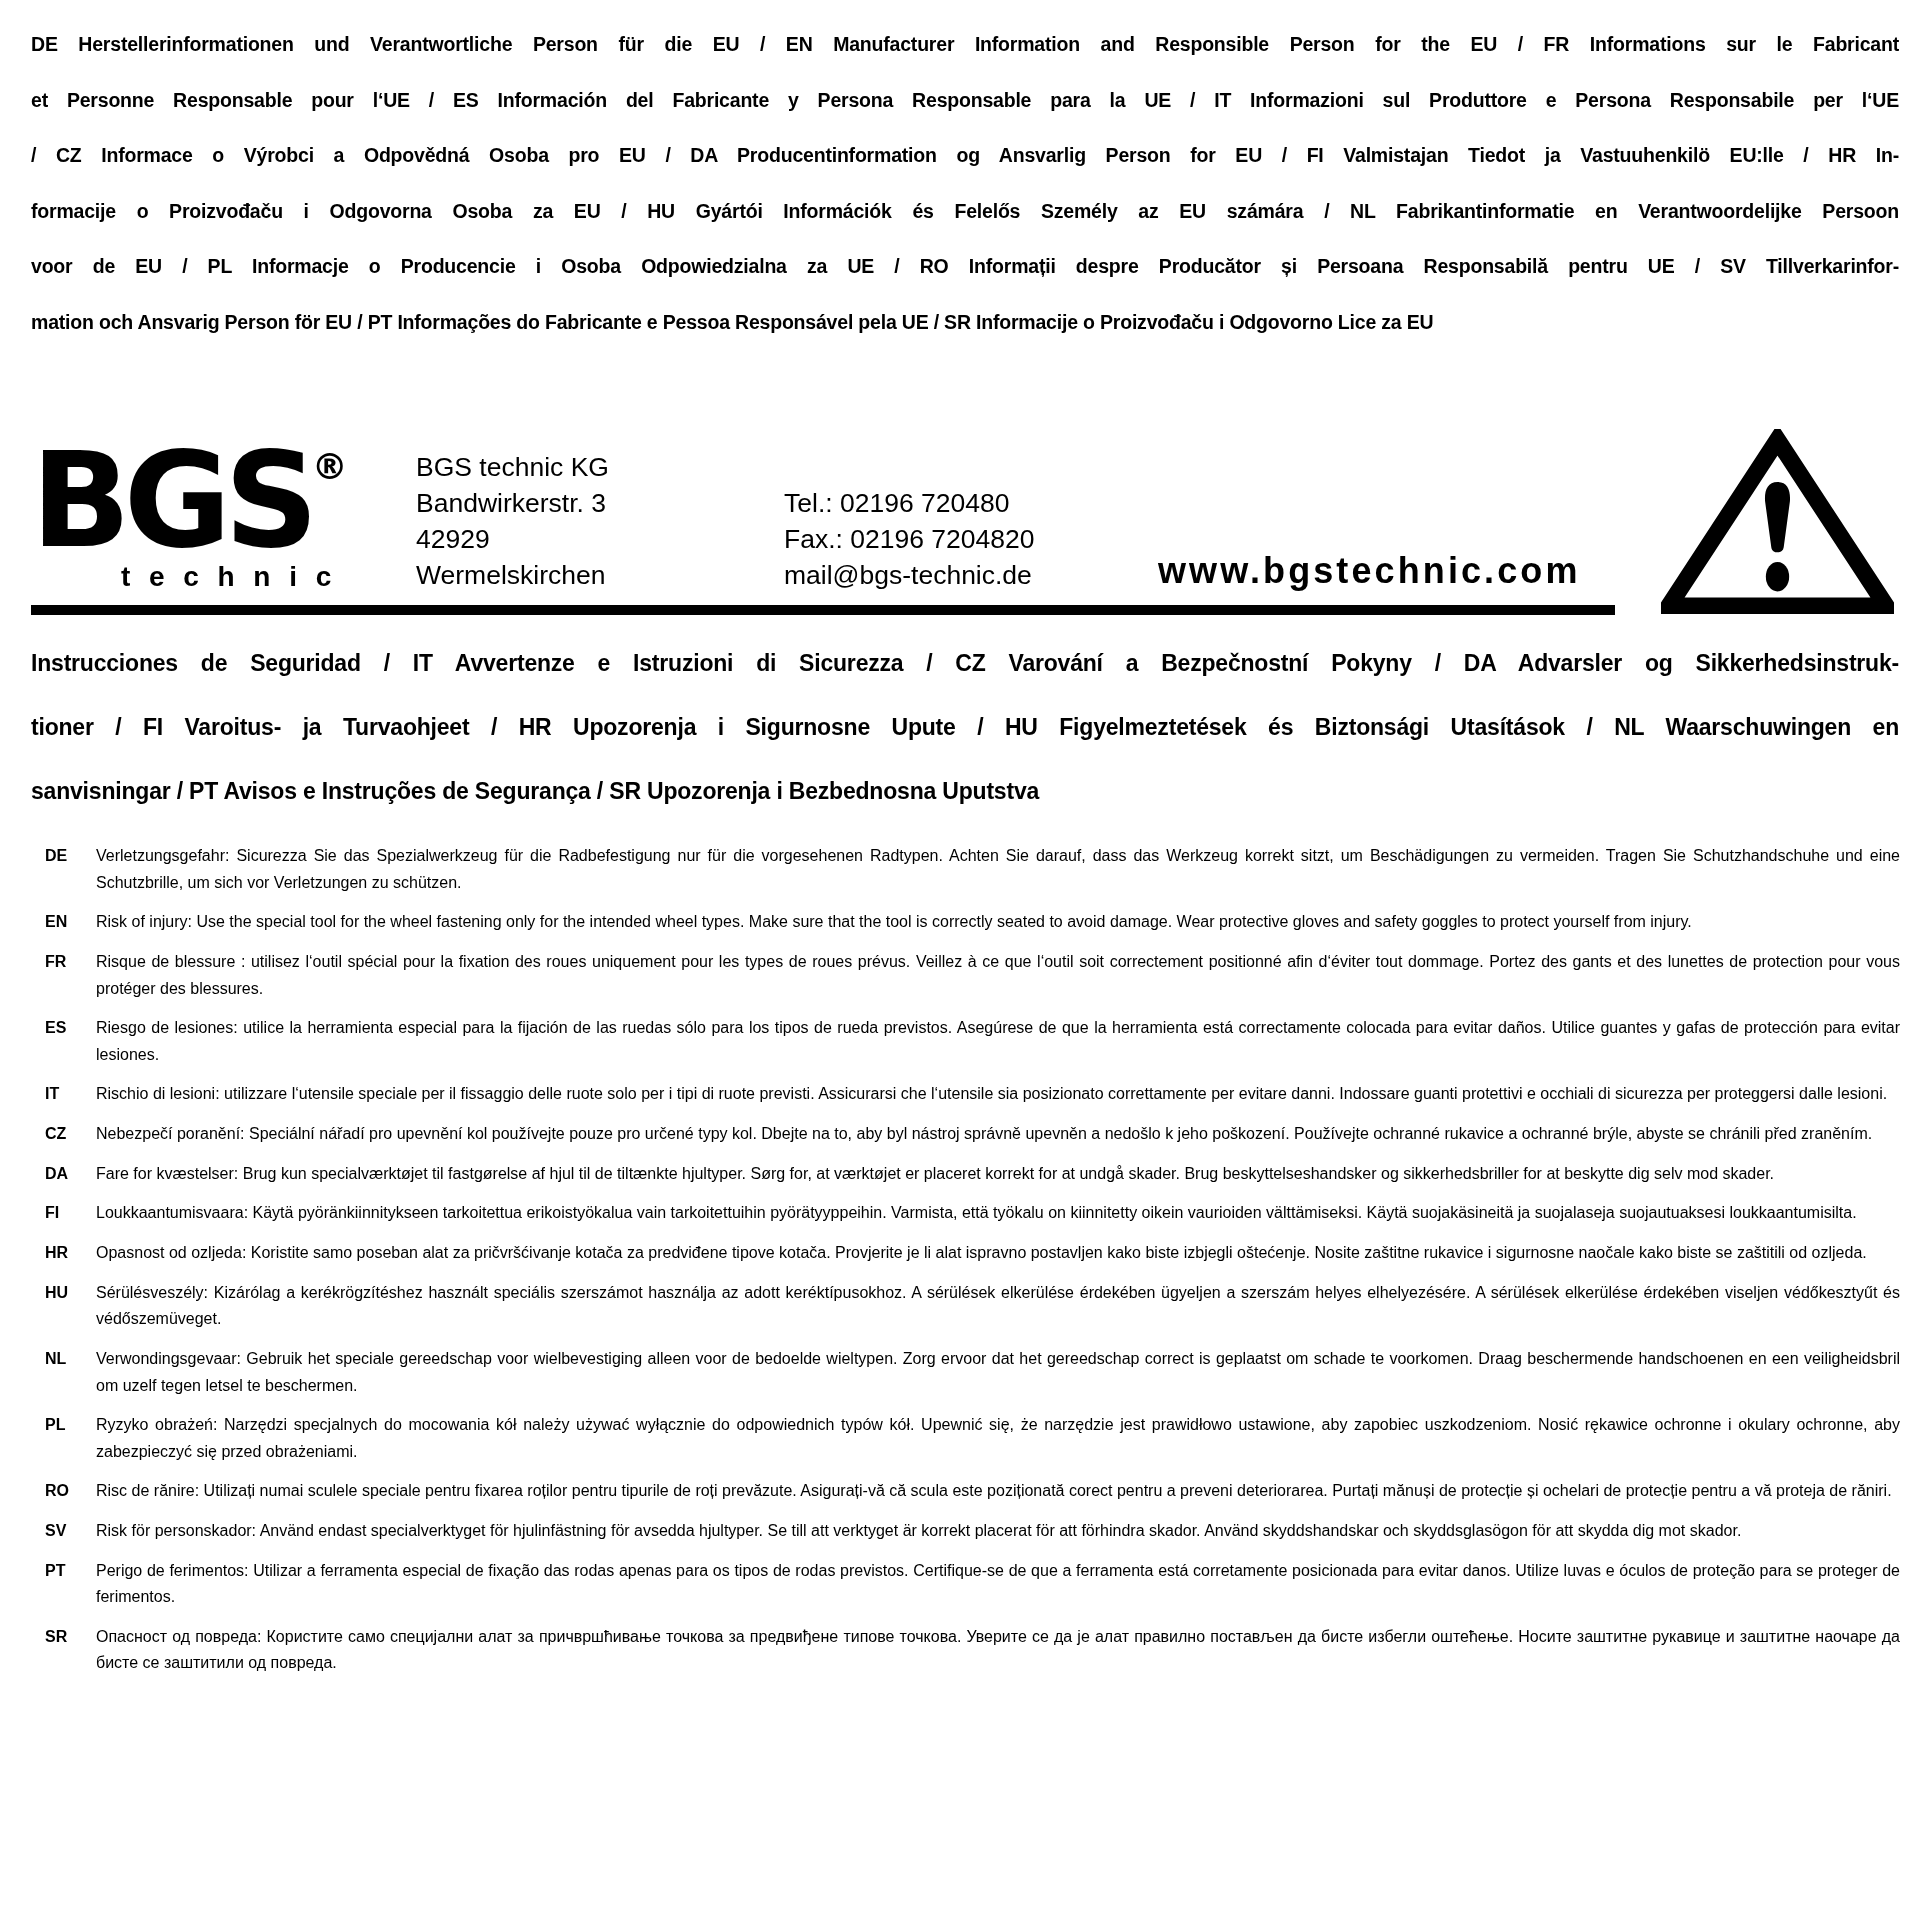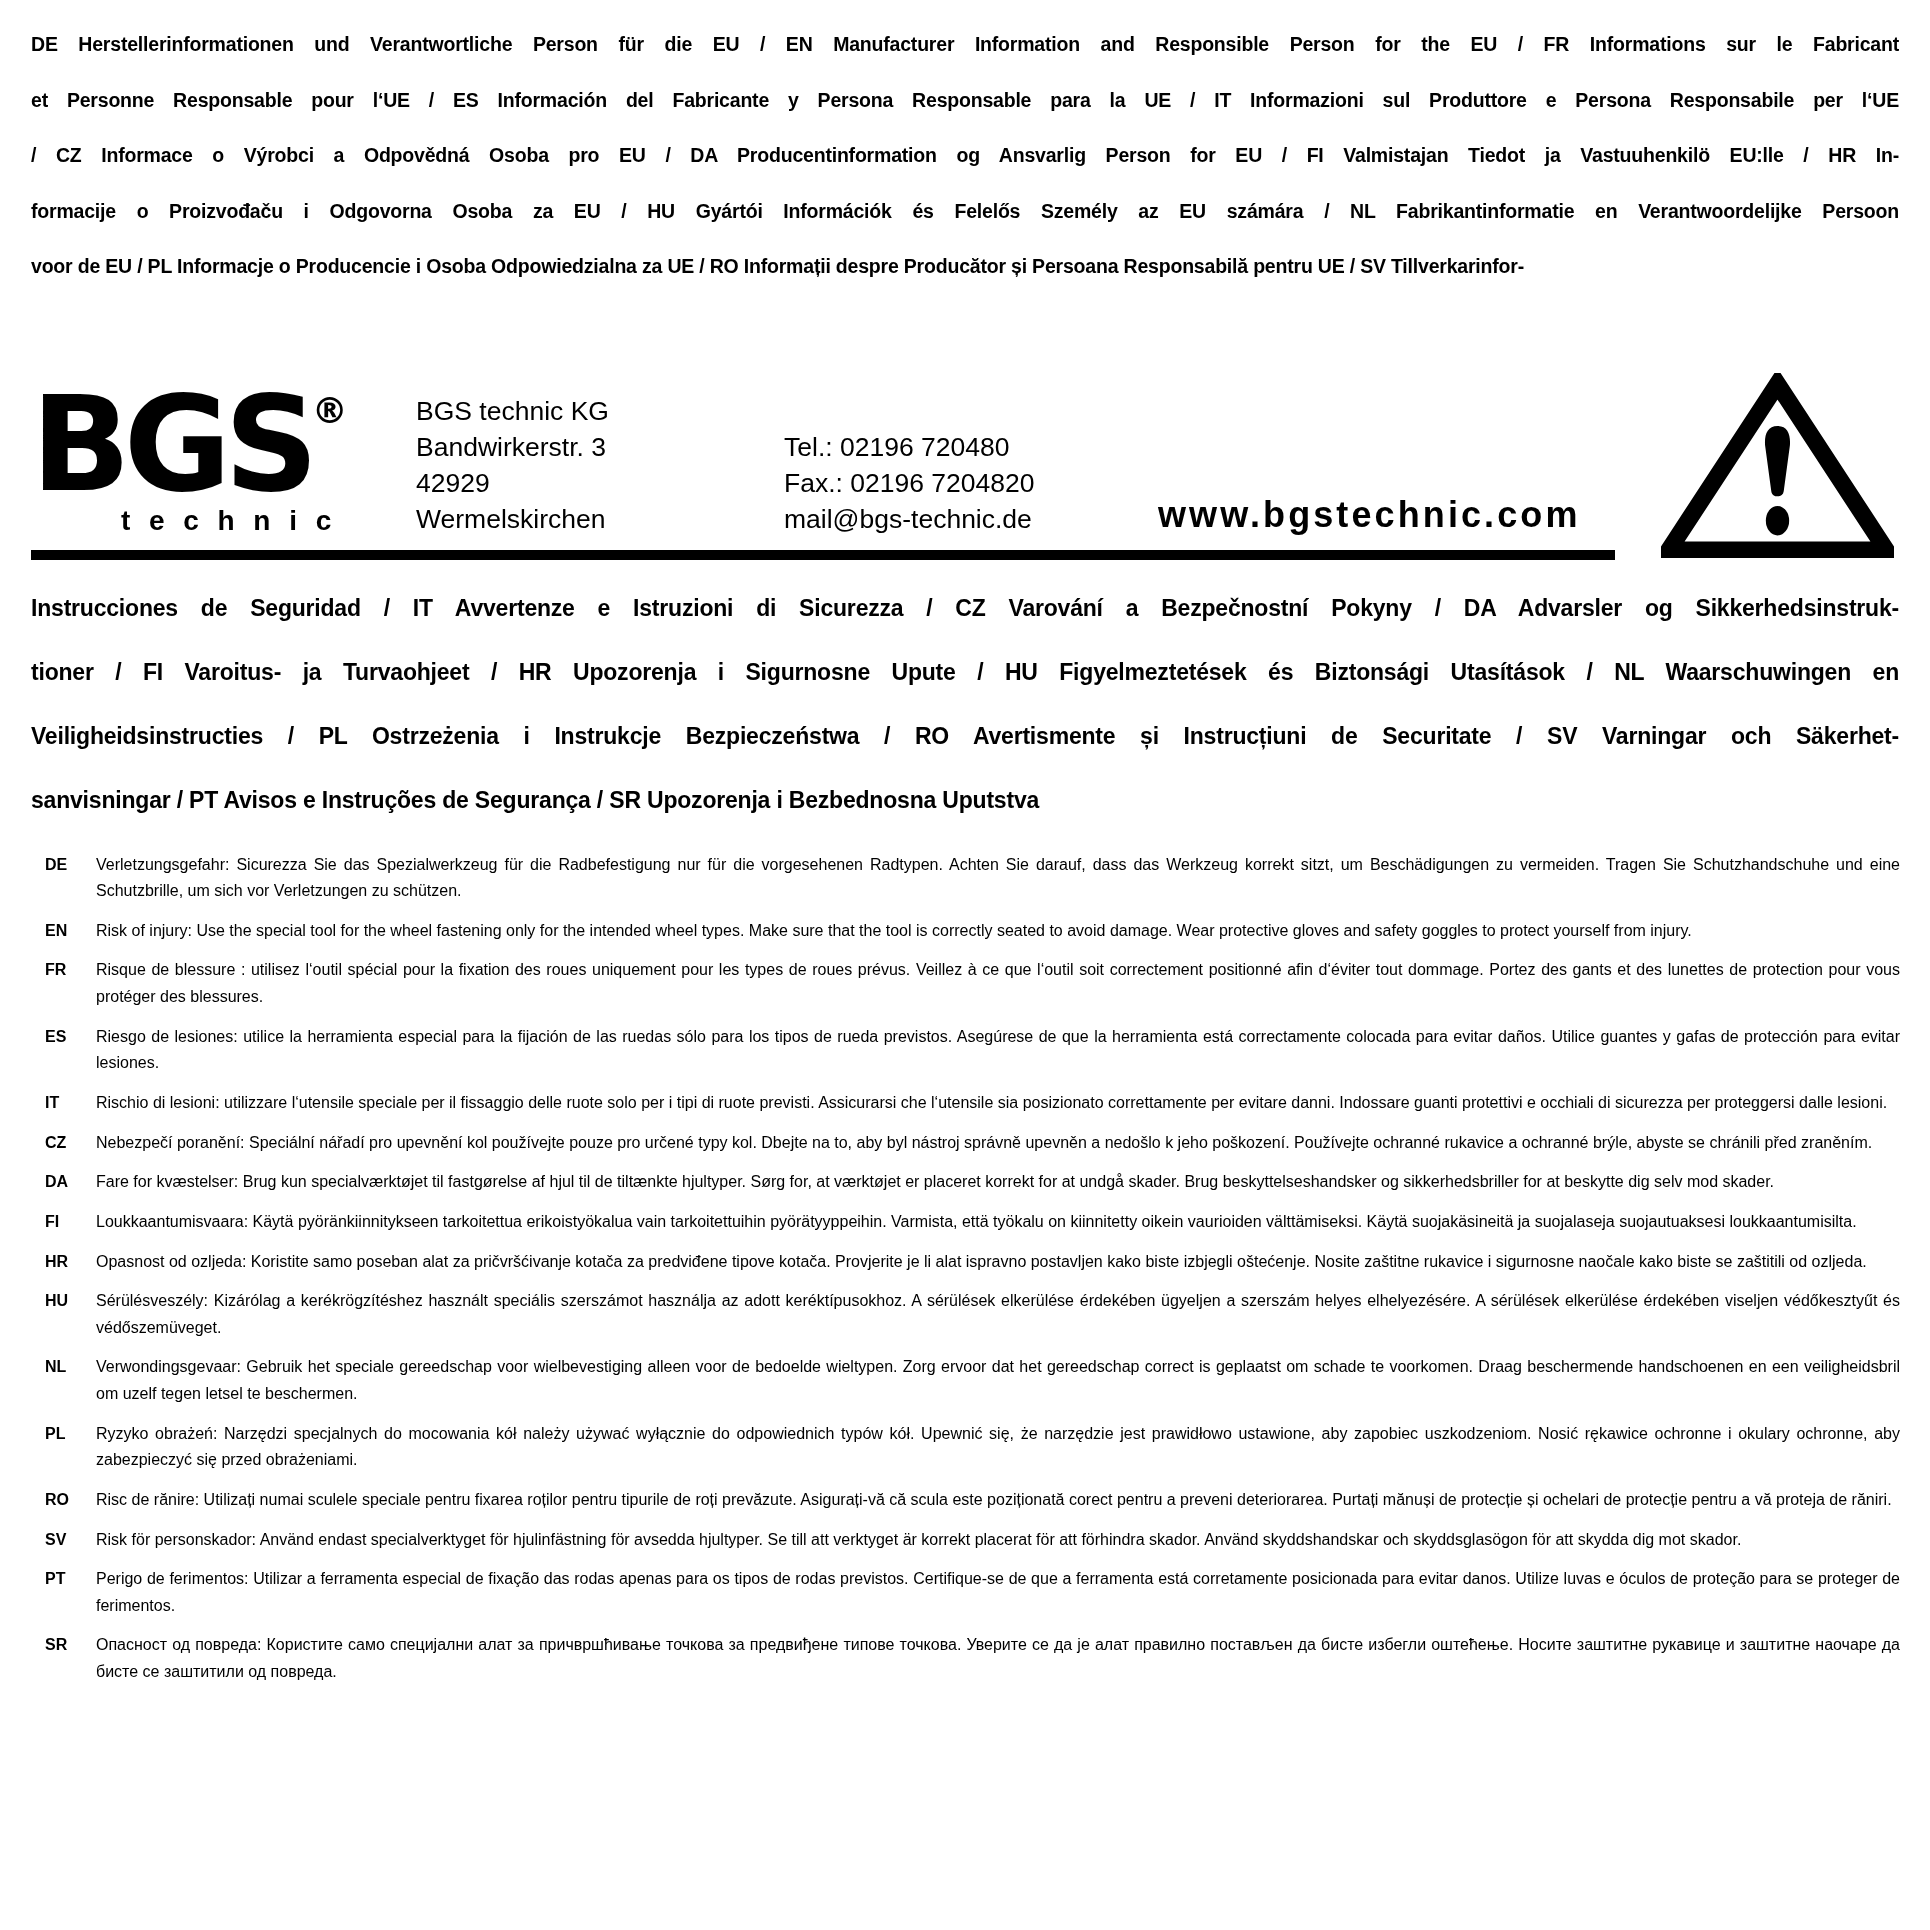--- a/index.html
+++ b/index.html
@@ -77,20 +77,21 @@
 </style>
 </head>
 <body>
 
 <div class="top-header">
   <div class="jline">DE Herstellerinformationen und Verantwortliche Person für die EU  /  EN Manufacturer Information and Responsible Person for the EU  /  FR Informations sur le Fabricant</div>
     <div class="jline">et Personne Responsable pour l‘UE  /  ES Información del Fabricante y Persona Responsable para la UE  /  IT Informazioni sul Produttore e Persona Responsabile per l‘UE</div>
     <div class="jline">/  CZ Informace o Výrobci a Odpovědná Osoba pro EU  /  DA Producentinformation og Ansvarlig Person for EU  /  FI Valmistajan Tiedot ja Vastuuhenkilö EU:lle  /  HR In-</div>
     <div class="jline">formacije o Proizvođaču i Odgovorna Osoba za EU  /  HU Gyártói Információk és Felelős Személy az EU számára  /  NL Fabrikantinformatie en Verantwoordelijke Persoon</div>
     <div class="jline">voor de EU  /  PL Informacje o Producencie i Osoba Odpowiedzialna za UE  /  RO Informații despre Producător și Persoana Responsabilă pentru UE  /  SV Tillverkarinfor-</div>
+    <div class="jline">mation och Ansvarig Person för EU  /  PT Informações do Fabricante e Pessoa Responsável pela UE  /  SR Informacije o Proizvođaču i Odgovorno Lice za EU</div>
 </div>
 
 <div class="mid">
   <div class="brand-row">
     <div class="logo">
       <div class="logo-main"><span>BGS</span><span class="logo-reg">®</span></div>
       <div class="logo-technic">technic</div>
     </div>
     <div class="addr">
       <div>BGS technic KG</div>
@@ -110,21 +111,20 @@
       <path d="M150 14 L290 228 L10 228 Z" fill="none" stroke="#000000" stroke-width="22" stroke-linejoin="miter"></path>
       <path d="M150 68 C163 68 167 79 166 93 L158 152 C157 161 143 161 142 152 L134 93 C133 79 137 68 150 68 Z" fill="#000000"></path>
       <ellipse cx="150" cy="190" rx="15" ry="19" fill="#000000"></ellipse>
     </svg>
   </div>
 </div>
 
 <div class="safety-header">
     <div class="jline">Instrucciones de Seguridad  /  IT Avvertenze e Istruzioni di Sicurezza  /  CZ Varování a Bezpečnostní Pokyny  /  DA Advarsler og Sikkerhedsinstruk-</div>
     <div class="jline">tioner  /  FI Varoitus- ja Turvaohjeet  /  HR Upozorenja i Sigurnosne Upute  /  HU Figyelmeztetések és Biztonsági Utasítások  /  NL Waarschuwingen en</div>
-    <div class="jline">Veiligheidsinstructies  /  PL Ostrzeżenia i Instrukcje Bezpieczeństwa  /  RO Avertismente și Instrucțiuni de Securitate  /  SV Varningar och Säkerhet-</div>
     <div class="jline">sanvisningar  /  PT Avisos e Instruções de Segurança  /  SR Upozorenja i Bezbednosna Uputstva</div>
 </div>
 
 <div class="notes">
   <div class="note">
       <span class="code">DE</span>
       <div class="text">Verletzungsgefahr: Sicurezza Sie das Spezialwerkzeug für die Radbefestigung nur für die vorgesehenen Radtypen. Achten Sie darauf, dass das Werkzeug korrekt sitzt, um Beschädigungen zu vermeiden. Tragen Sie Schutzhandschuhe und eine Schutzbrille, um sich vor Verletzungen zu schützen.</div>
     </div>
     <div class="note">
       <span class="code">EN</span>

